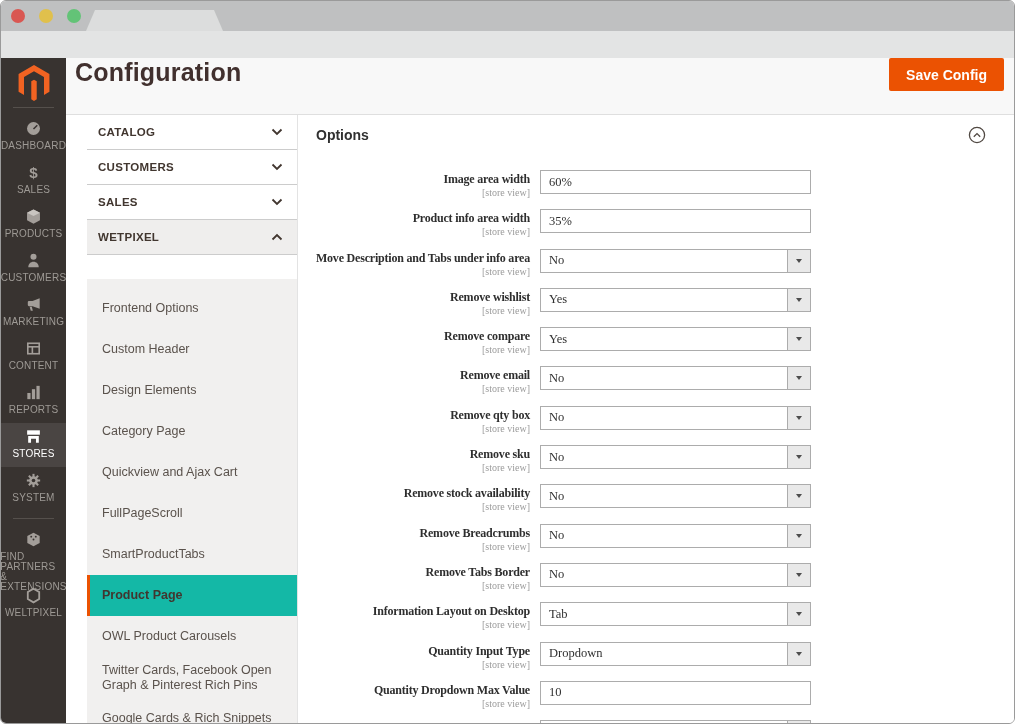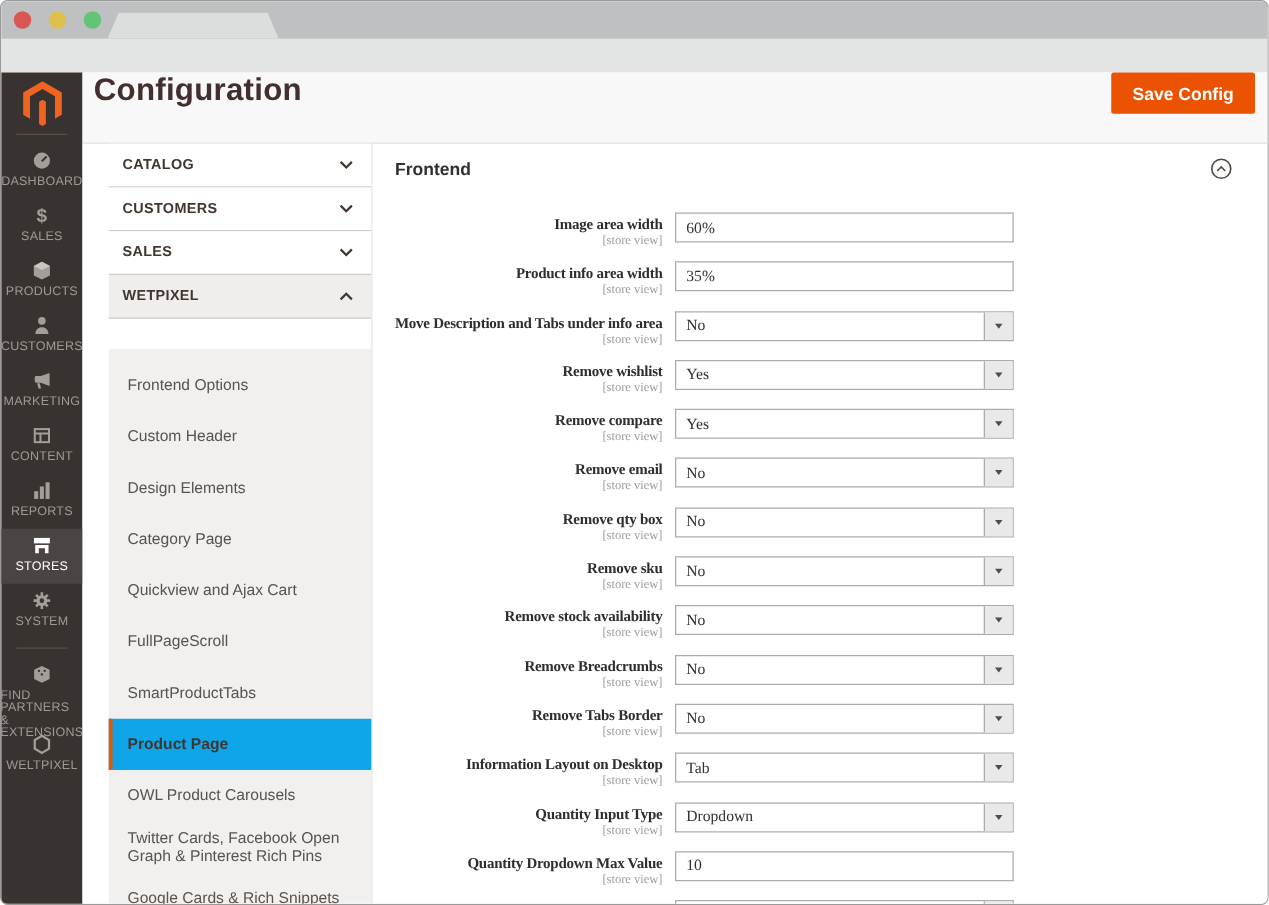--- a/index.html
+++ b/index.html
@@ -49,21 +49,21 @@
   .confignav-inner{ flex:1; display:flex; flex-direction:column; border-right:1px solid #e3e3e3;gap:24px; }
   .cn-sec{ height:35px; display:flex; align-items:center; justify-content:space-between; padding:0 14px 0 11px;
            border-bottom:1px solid #cccccc; cursor:pointer; background:#fff; }
   .cn-sec.expanded{ background:#efeeed; }
   .cn-sec-label{ font-size:11.5px; font-weight:bold; color:#41362f; letter-spacing:.3px; }
   .cn-chev svg{ display:block; }
   .cn-chev.up svg{ transform:rotate(180deg); }
   .cn-items{ flex:1; background:#f1f0ef; padding-top:9px; }
   .cn-item{ min-height:41px; display:flex; align-items:center; padding:0 14px 0 15px; cursor:pointer; }
   .cn-item-label{ font-size:12.5px; color:#5a524c; line-height:15px; }
-  .cn-item.active{ background:#0ea5e9; border-left:3px solid #eb5202; padding-left:12px; }
+  .cn-item.active{ background:#14b8a6; border-left:3px solid #eb5202; padding-left:12px; }
   .cn-item.active .cn-item-label{ font-weight:bold; color:#41362f; }
 
   
   .content{ flex:1; padding:8px 28px 0 18px; min-width:0; }
   .section-head{ height:24px; display:flex; align-items:center; justify-content:space-between; }
   .section-title{ font-size:14px; font-weight:bold; color:#303030; }
   .collapse-btn{ background:none; border:none; padding:0; cursor:pointer; height:18px; }
   .form{ margin-top:23px; }
   .form-row{ display:flex; height:24px; margin-bottom:15.3px; align-items:flex-start;font-family:Liberation Serif, serif; }
   .f-labelcol{ width:214px; flex:0 0 214px; text-align:right; padding-top:2px; }
@@ -318,21 +318,21 @@
 
   <div class="cn-item">
     <span class="cn-item-label">Google Cards &amp; Rich Snippets</span>
   </div>
 </div>
           </div>
         </aside>
 
         <section class="content">
           <div class="section-head">
-            <span class="section-title">Frontend</span>
+            <span class="section-title">Options</span>
             <button class="collapse-btn">
               <svg width="18" height="18" viewBox="0 0 18 18">
                 <circle cx="9" cy="9" r="7.6" fill="none" stroke="#514943" stroke-width="1.3"></circle>
                 <polyline points="5.8,10.8 9,7.6 12.2,10.8" fill="none" stroke="#514943" stroke-width="1.3"></polyline>
               </svg>
             </button>
           </div>
           <div class="form" id="form">
   <div class="form-row">
     <div class="f-labelcol">

